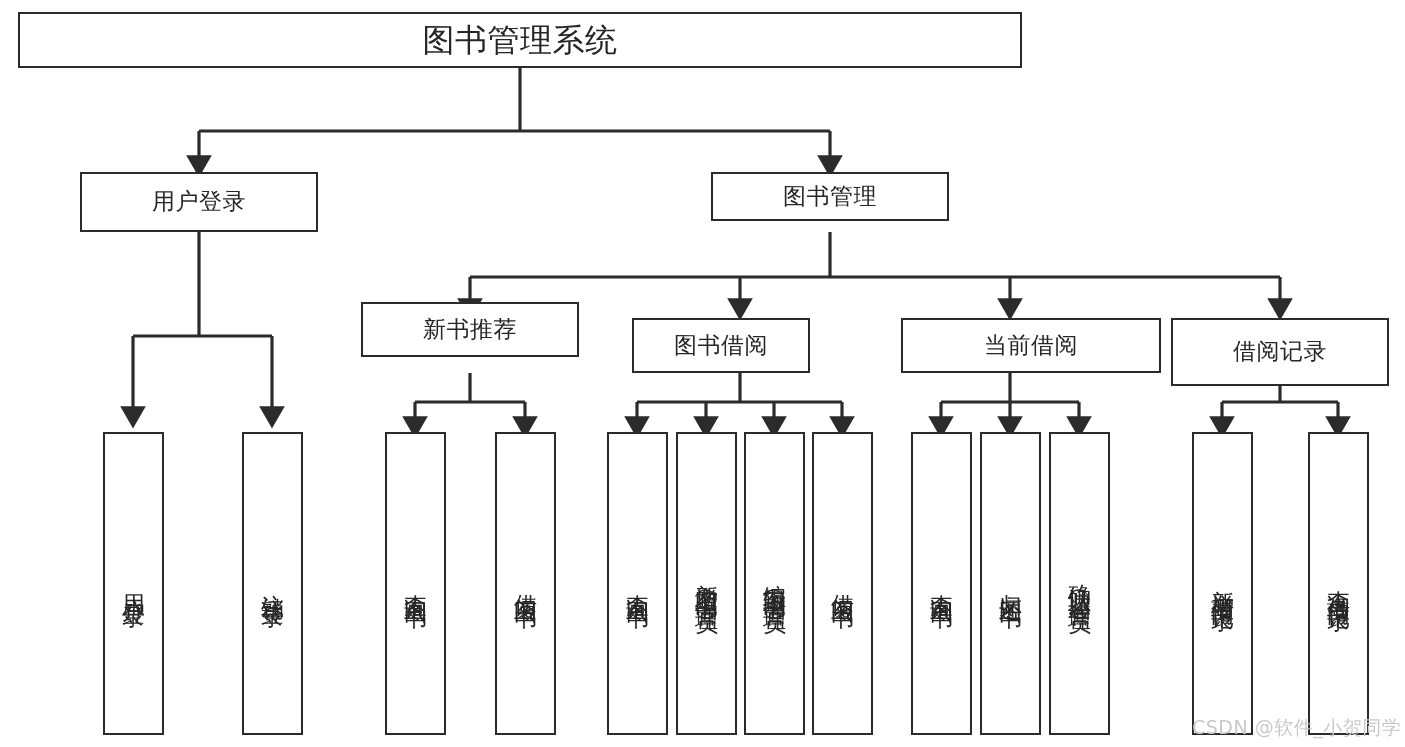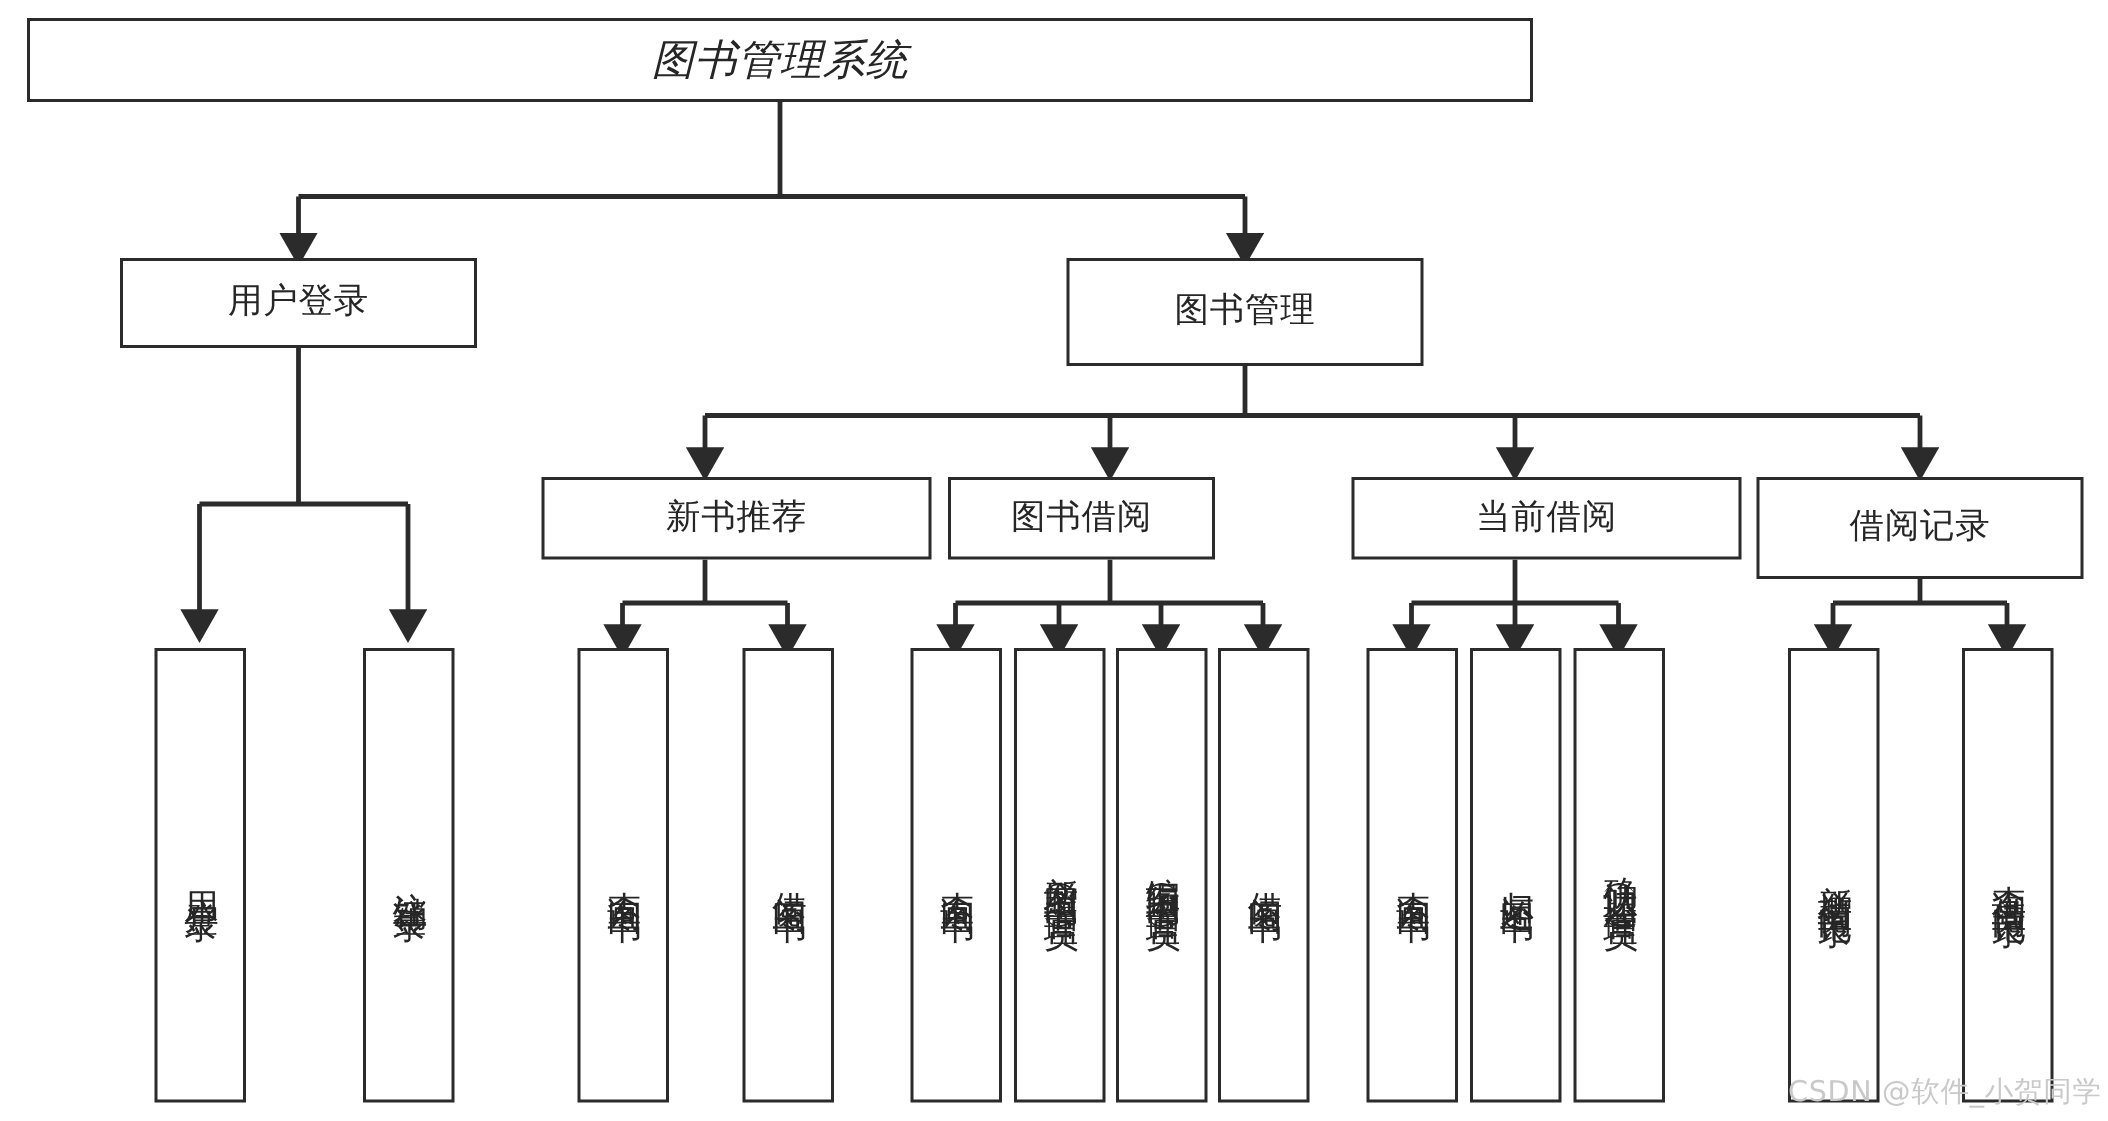--- a/index.html
+++ b/index.html
@@ -42,22 +42,21 @@
   }
   .node-v {
     writing-mode: vertical-rl;
     text-orientation: upright;
     font-size: 23px;
     line-height: 1.25;
     letter-spacing: 4px;
     text-align: center;
   }
   .node-root {
-    font-size: 28px;
-    font-style: italic;
+    font-size: 32px;
   }
   .watermark {
     position: absolute;
     color: #c9c9c9;
     font-size: 19px;
     white-space: nowrap;
     letter-spacing: 0.5px;
     pointer-events: none;
     user-select: none;
   }
@@ -118,25 +117,25 @@
   </svg>
 
   <div class="node-box node-h node-root" style="left:18px; top:12px; width:1004px; height:56px;">
     <span>图书管理系统</span>
   </div>
 
   <div class="node-box node-h" style="left:80px; top:172px; width:238px; height:60px;">
     <span>用户登录</span>
   </div>
 
-  <div class="node-box node-h" style="left:711px; top:172px; width:238px; height:72px;">
+  <div class="node-box node-h" style="left:711px; top:172px; width:238px; height:49px;">
     <span>图书管理</span>
   </div>
 
-  <div class="node-box node-h" style="left:361px; top:318px; width:260px; height:55px;">
+  <div class="node-box node-h" style="left:361px; top:302px; width:218px; height:55px;">
     <span>新书推荐</span>
   </div>
 
   <div class="node-box node-h" style="left:632px; top:318px; width:178px; height:55px;">
     <span>图书借阅</span>
   </div>
 
   <div class="node-box node-h" style="left:901px; top:318px; width:260px; height:55px;">
     <span>当前借阅</span>
   </div>

